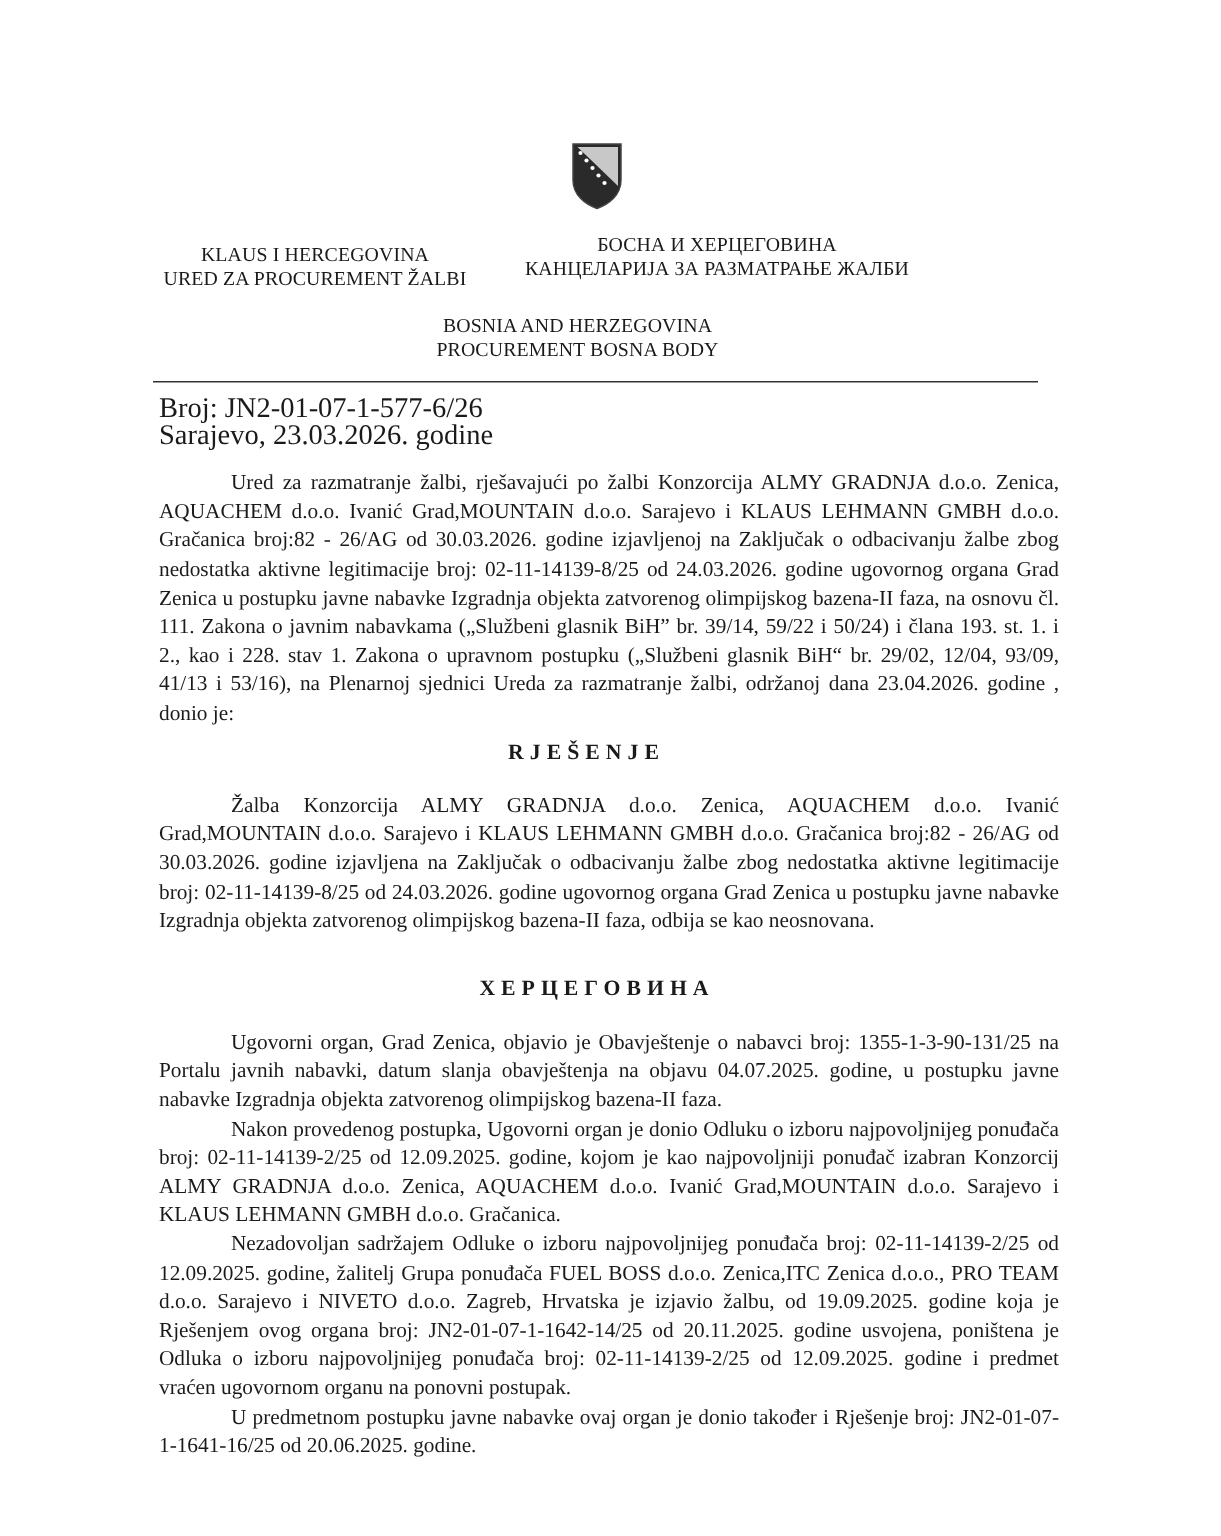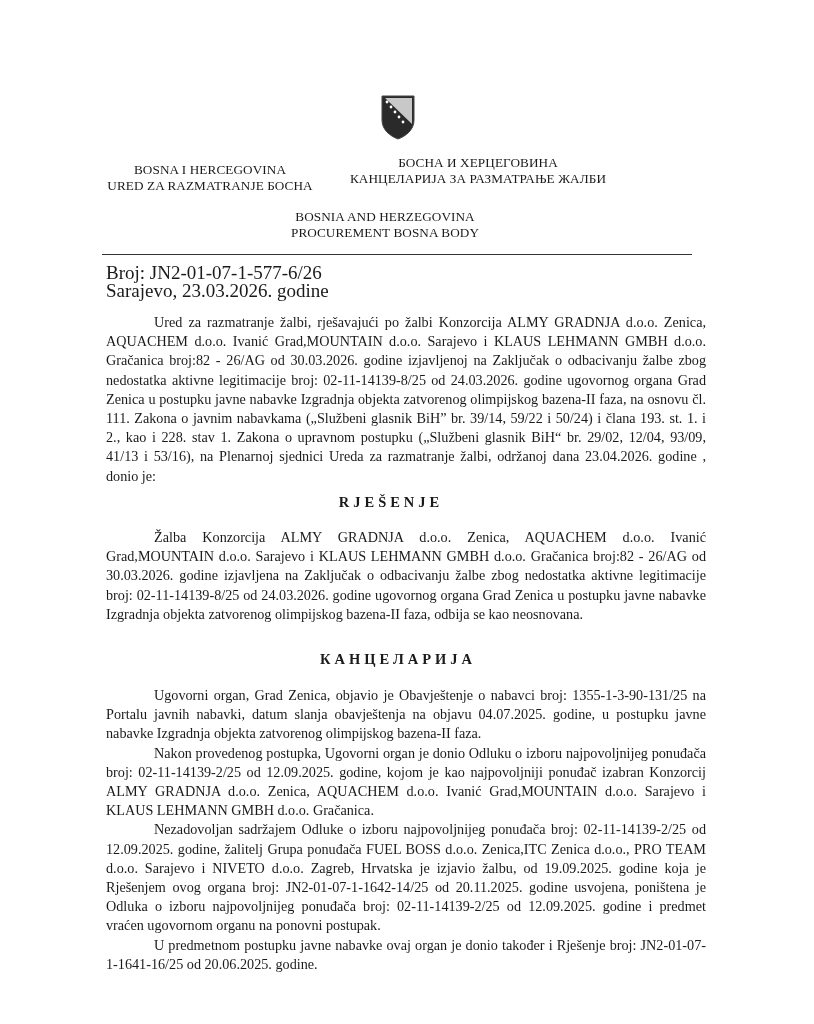--- a/index.html
+++ b/index.html
@@ -41,22 +41,22 @@
     <g fill="#ffffff">
       <circle cx="6" cy="8" r="1.4"></circle>
       <circle cx="10" cy="13" r="1.4"></circle>
       <circle cx="14" cy="18" r="1.4"></circle>
       <circle cx="18" cy="23" r="1.4"></circle>
       <circle cx="22" cy="28" r="1.4"></circle>
     </g>
   </svg>
 
   <div class="hdr hdr-left">
-    <div>BOSNA I HERCEGOVINA</div>
-    <div>URED ZA RAZMATRANJE БОСНА</div>
+    <div>KLAUS I HERCEGOVINA</div>
+    <div>URED ZA PROCUREMENT ŽALBI</div>
   </div>
   <div class="hdr hdr-right">
     <div>БОСНА И ХЕРЦЕГОВИНА</div>
     <div>КАНЦЕЛАРИЈА ЗА РАЗМАТРАЊЕ ЖАЛБИ</div>
   </div>
   <div class="hdr hdr-center">
     <div>BOSNIA AND HERZEGOVINA</div>
     <div>PROCUREMENT BOSNA BODY</div>
   </div>
 
@@ -70,21 +70,21 @@
   <div class="body-text p1">
     <p>Ured za razmatranje žalbi, rješavajući po žalbi  Konzorcija ALMY GRADNJA d.o.o. Zenica, AQUACHEM d.o.o. Ivanić Grad,MOUNTAIN d.o.o. Sarajevo i KLAUS LEHMANN GMBH d.o.o. Gračanica broj:82 - 26/AG od 30.03.2026. godine izjavljenoj na Zaključak o odbacivanju žalbe zbog nedostatka aktivne legitimacije  broj: 02-11-14139-8/25 od 24.03.2026. godine ugovornog organa Grad Zenica u postupku javne nabavke Izgradnja objekta zatvorenog olimpijskog bazena-II faza, na osnovu čl. 111. Zakona o javnim nabavkama („Službeni glasnik BiH” br. 39/14, 59/22 i 50/24) i člana 193. st. 1. i 2., kao i 228. stav 1. Zakona o upravnom postupku („Službeni glasnik BiH“ br. 29/02, 12/04, 93/09, 41/13 i 53/16), na Plenarnoj sjednici Ureda za razmatranje žalbi, održanoj dana 23.04.2026. godine , donio je:</p>
   </div>
 
   <div class="title t1">RJEŠENJE</div>
 
   <div class="body-text p2">
     <p>Žalba Konzorcija ALMY GRADNJA d.o.o. Zenica, AQUACHEM d.o.o. Ivanić Grad,MOUNTAIN d.o.o. Sarajevo i KLAUS LEHMANN GMBH d.o.o. Gračanica broj:82 - 26/AG od 30.03.2026. godine izjavljena na Zaključak o odbacivanju žalbe zbog nedostatka aktivne legitimacije  broj: 02-11-14139-8/25 od 24.03.2026. godine ugovornog organa Grad Zenica u postupku javne nabavke Izgradnja objekta zatvorenog olimpijskog bazena-II faza, odbija se kao neosnovana.</p>
   </div>
 
-  <div class="title t2">КАНЦЕЛАРИЈА</div>
+  <div class="title t2">ХЕРЦЕГОВИНА</div>
 
   <div class="body-text p3">
     <p>Ugovorni organ, Grad Zenica, objavio je Obavještenje o nabavci broj: 1355-1-3-90-131/25 na Portalu javnih nabavki, datum slanja obavještenja na objavu 04.07.2025. godine, u postupku javne nabavke Izgradnja objekta zatvorenog olimpijskog bazena-II faza.</p>
     <p>Nakon provedenog postupka, Ugovorni organ je donio Odluku o izboru najpovoljnijeg ponuđača  broj: 02-11-14139-2/25 od 12.09.2025. godine, kojom je kao najpovoljniji ponuđač izabran Konzorcij ALMY GRADNJA d.o.o. Zenica, AQUACHEM d.o.o. Ivanić Grad,MOUNTAIN d.o.o. Sarajevo i KLAUS LEHMANN GMBH d.o.o. Gračanica.</p>
     <p>Nezadovoljan sadržajem  Odluke o izboru najpovoljnijeg ponuđača  broj: 02-11-14139-2/25 od 12.09.2025. godine, žalitelj Grupa ponuđača FUEL BOSS d.o.o.  Zenica,ITC Zenica d.o.o., PRO TEAM d.o.o. Sarajevo i  NIVETO d.o.o. Zagreb, Hrvatska   je izjavio žalbu, od 19.09.2025. godine koja je Rješenjem ovog organa broj: JN2-01-07-1-1642-14/25 od 20.11.2025. godine usvojena, poništena je Odluka o izboru najpovoljnijeg ponuđača  broj: 02-11-14139-2/25 od 12.09.2025. godine   i predmet vraćen ugovornom organu na ponovni postupak.</p>
     <p>U predmetnom postupku javne nabavke ovaj organ je donio također i Rješenje broj: JN2-01-07-1-1641-16/25 od 20.06.2025. godine.</p>
   </div>
 
 </div>
 

